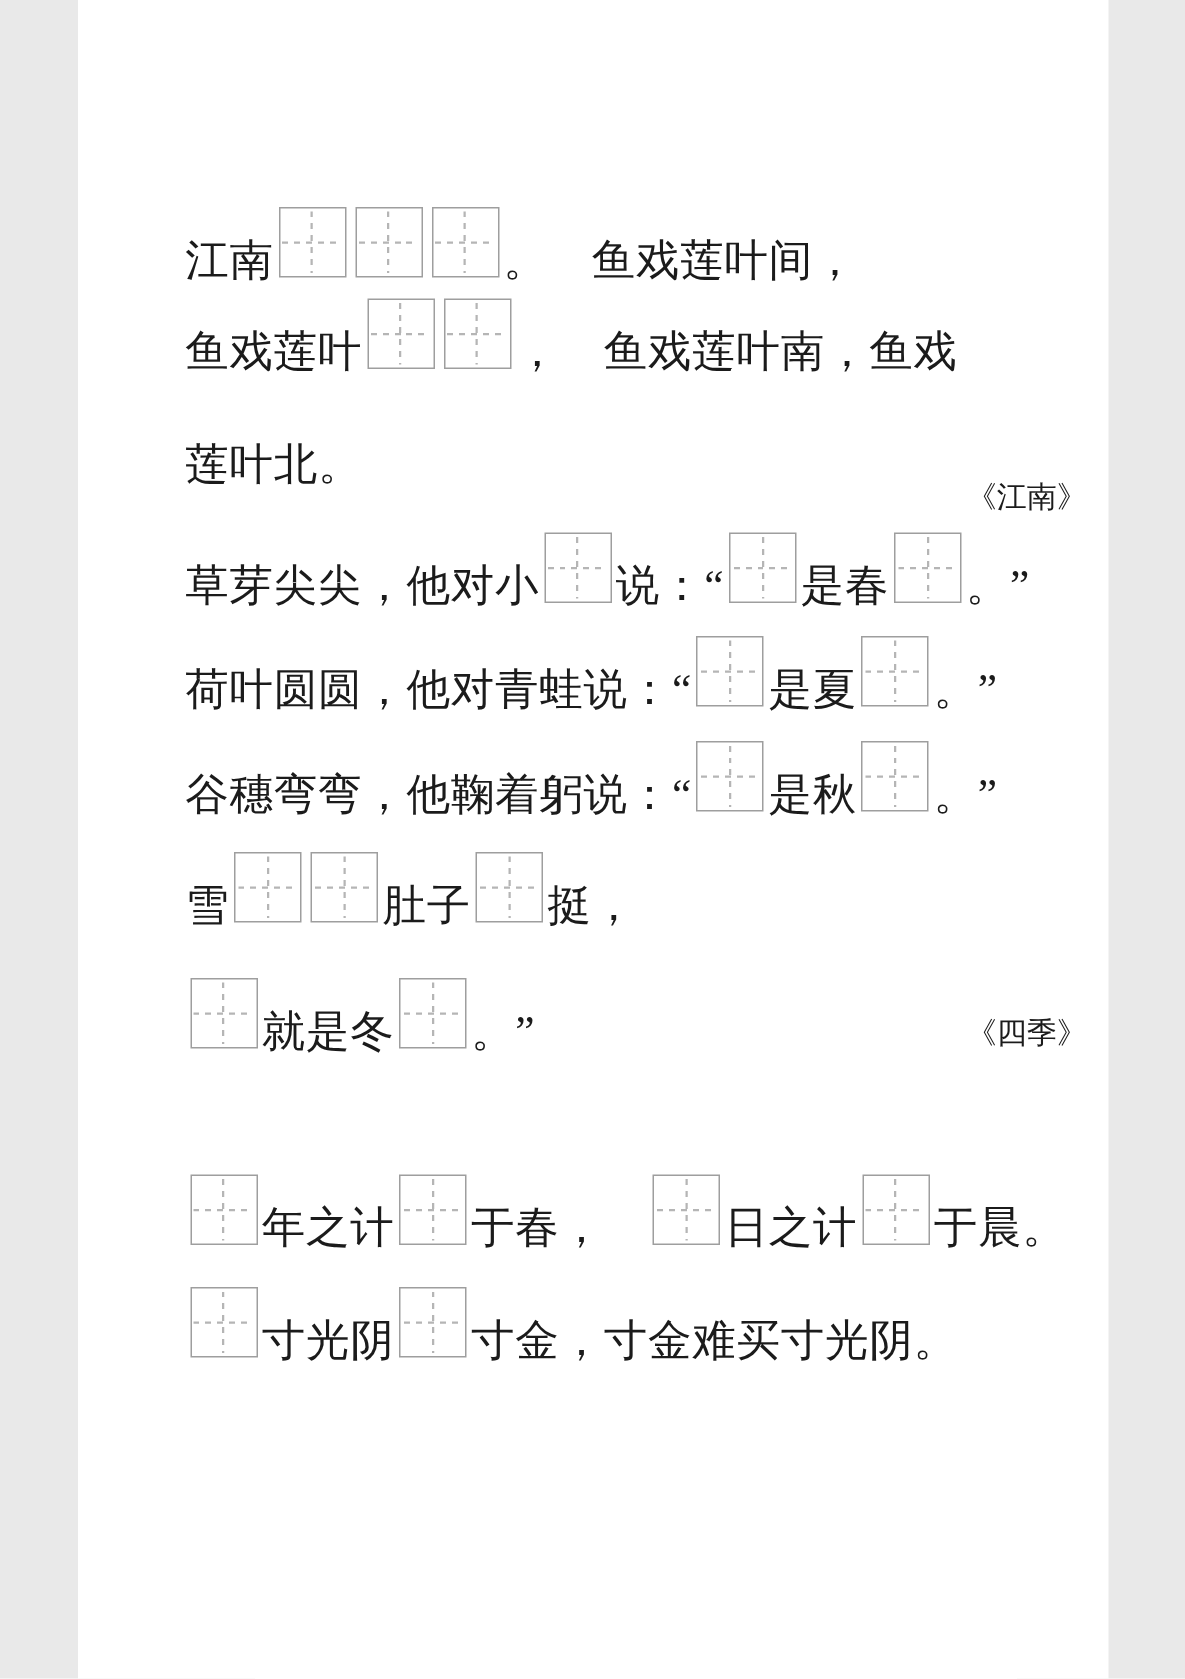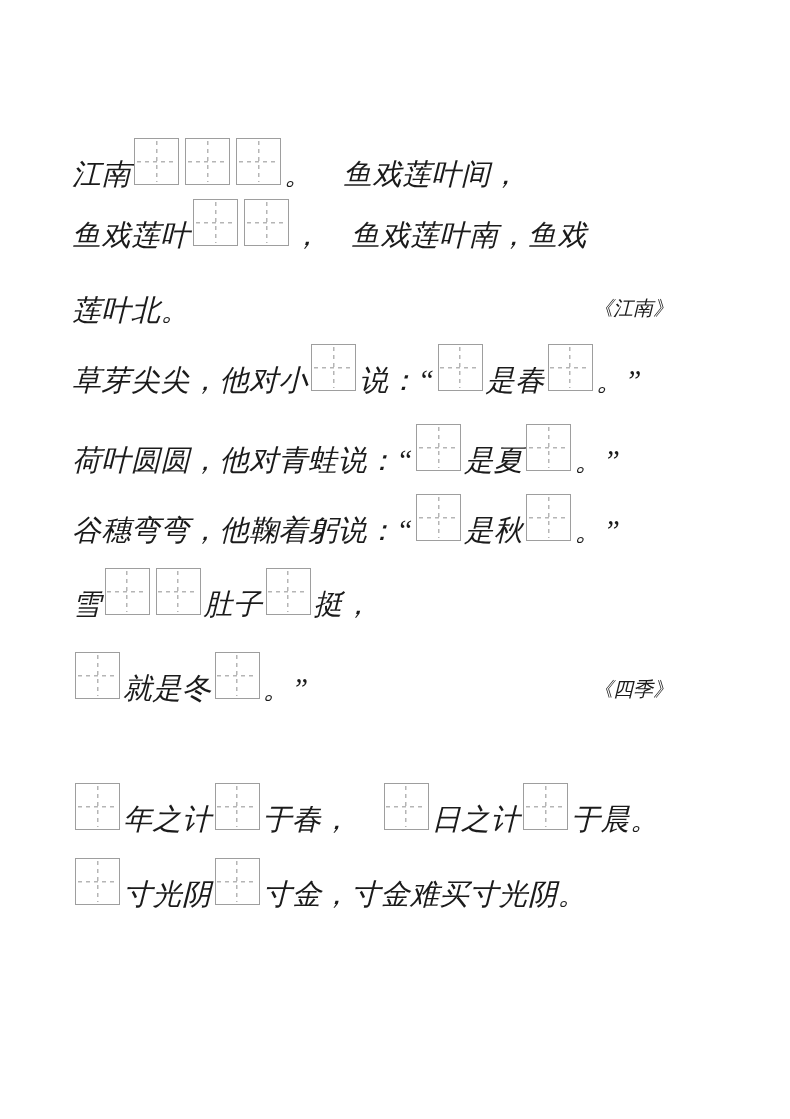--- a/index.html
+++ b/index.html
@@ -2,27 +2,26 @@
 <html><head>
 <meta charset="utf-8">
 <style>
   html,body{margin:0;padding:0;}
   body{
     background:#e9e9e9;
     font-family:"Liberation Serif","DejaVu Serif",serif;
   }
   .page{
     position:relative;
-    width:790px;
+    width:687px;
     height:1119px;
     margin:0 auto;
     background:#ffffff;
     overflow:hidden;
     color:#1b1b1b;
-    font-style:italic;
   }
   .line{
     position:absolute;
     left:72px;
     display:flex;
     align-items:flex-end;
     white-space:nowrap;
     font-size:29px;
     color:#1b1b1b;
   }
@@ -71,23 +70,23 @@
   <div class="line" style="top:199px">
     <span class="run">鱼戏莲叶</span>
     <span class="tzg"></span>
     <span class="tzg"></span>
     <span class="run">，　鱼戏莲叶南，鱼戏</span>
   </div>
 
   <div class="line" style="top:293px">
     <span class="run">莲叶北。</span>
   </div>
-  <div class="source" style="top:296px">《江南》</div>
+  <div class="source" style="top:320px">《江南》</div>
 
-  <div class="line" style="top:344px">
+  <div class="line" style="top:355px">
     <span class="run">草芽尖尖，他对小</span>
     <span class="tzg"></span>
     <span class="run">说：“</span>
     <span class="tzg"></span>
     <span class="run">是春</span>
     <span class="tzg"></span>
     <span class="run">。”</span>
   </div>
 
   <div class="line" style="top:424px">

